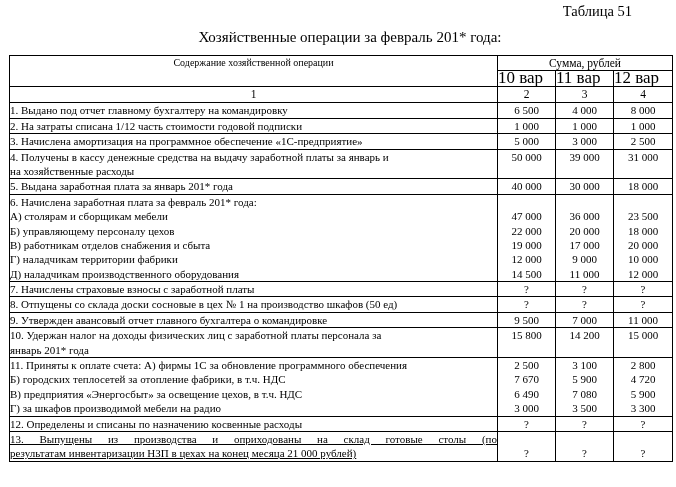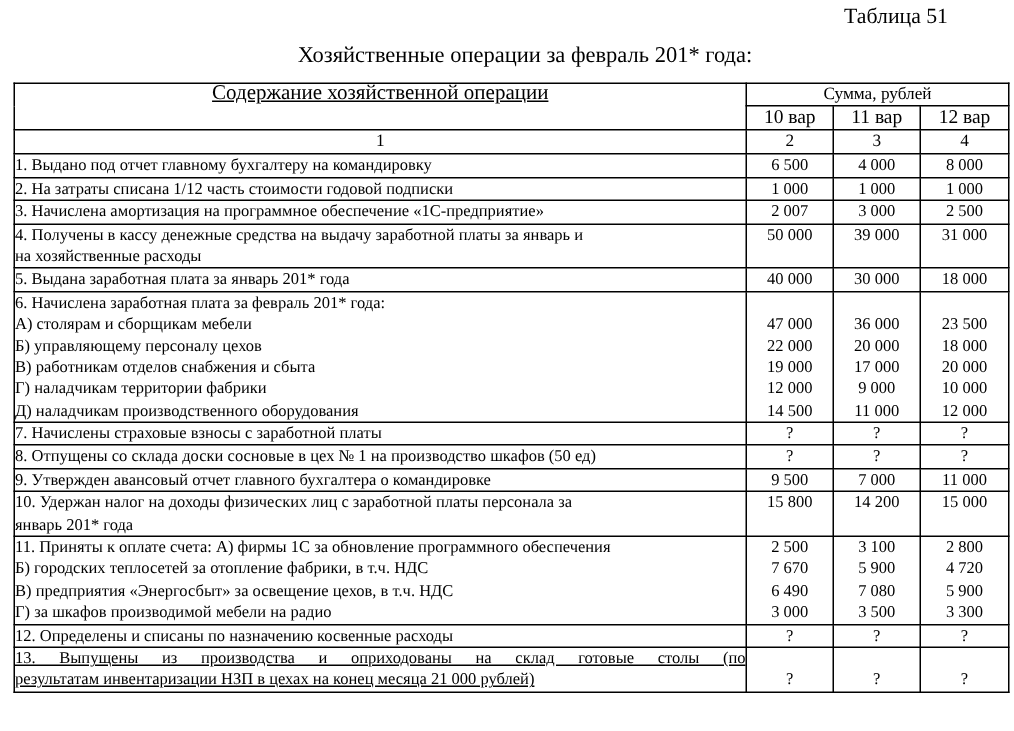--- a/index.html
+++ b/index.html
@@ -61,34 +61,33 @@
     vertical-align: top;
     font-weight: normal;
   }
   col.c-desc { width: 488px; }
   col.c-num  { width: 58px; }
   col.c-num3 { width: 59px; }
 
   .hdr-desc {
     text-align: center;
     vertical-align: middle;
-    font-size: 14px;
+    font-size: 10px;
     height: 29px;
-    text-decoration: underline;
   }
   .hdr-sum {
     text-align: center;
     vertical-align: middle;
     font-size: 11.5px;
     height: 14px;
   }
   .hdr-var {
-    text-align: center;
+    text-align: left;
     vertical-align: middle;
-    font-size: 13px;
+    font-size: 17px;
     height: 15px;
   }
   .numrow td {
     text-align: center;
     height: 15px;
     vertical-align: middle;
     font-size: 11.5px;
   }
   td.desc {
     text-align: left;
@@ -181,21 +180,21 @@
             </td>
             <td class="amt amt-block">
               <span class="ln">1 000</span>
             </td>
           </tr>
           <tr>
             <td class="desc">
               <span class="ln">3. Начислена амортизация на программное обеспечение «1С-предприятие»</span>
             </td>
             <td class="amt amt-block">
-              <span class="ln">2 007</span>
+              <span class="ln">5 000</span>
             </td>
             <td class="amt amt-block">
               <span class="ln">3 000</span>
             </td>
             <td class="amt amt-block">
               <span class="ln">2 500</span>
             </td>
           </tr>
           <tr>
             <td class="desc">

